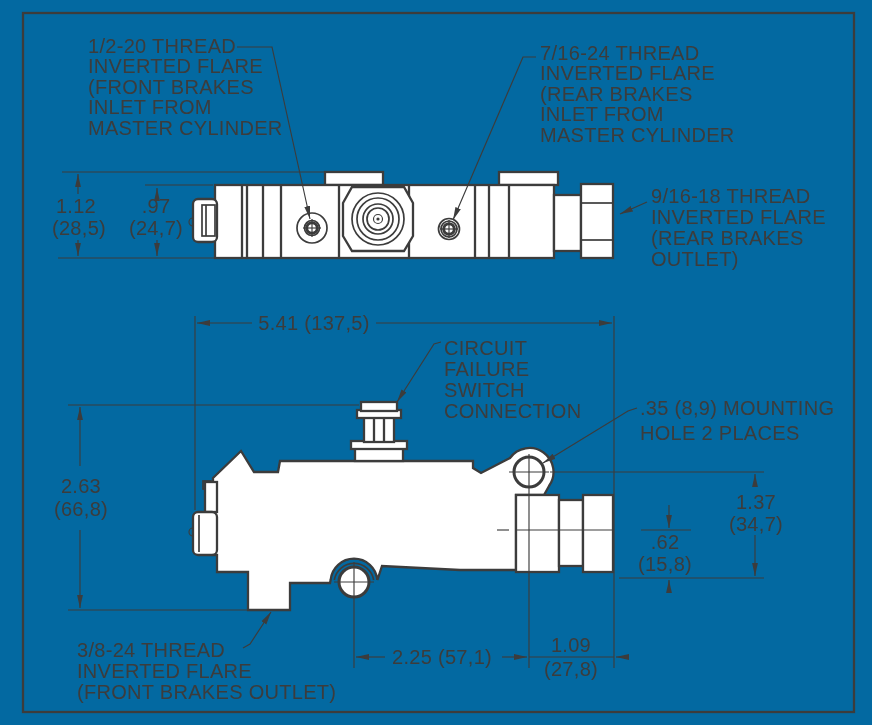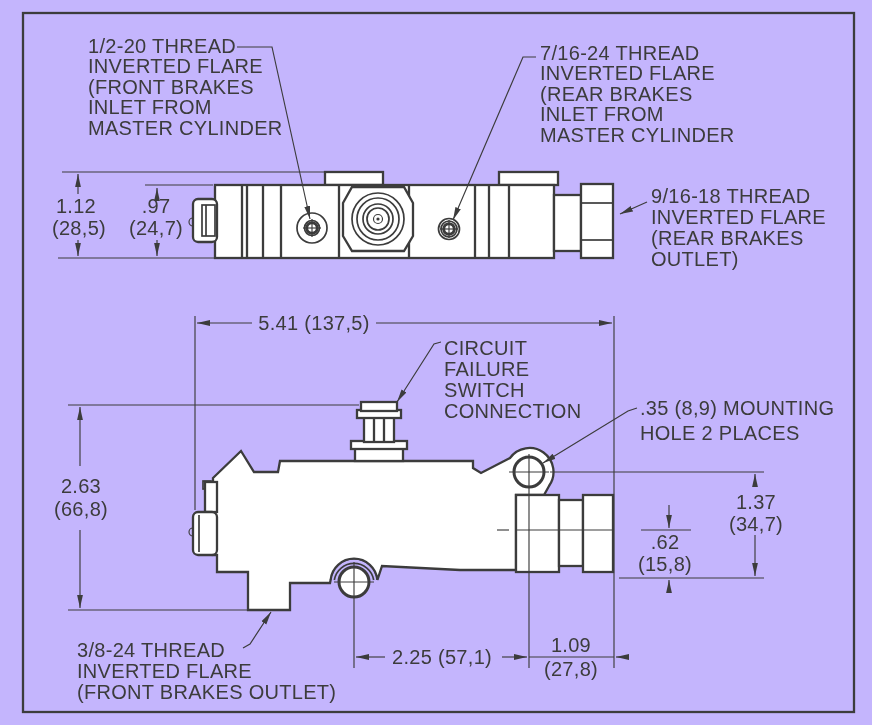--- a/index.html
+++ b/index.html
@@ -1,16 +1,16 @@
 <!DOCTYPE html>
 <html><head>
 <meta charset="utf-8">
 <style>
   html,body{margin:0;padding:0;background:#ffffff;}
-  .stage{position:relative;width:872px;height:725px;background:#c4b5fd;overflow:hidden;
+  .stage{position:relative;width:872px;height:725px;background:#0369a1;overflow:hidden;
          font-family:"Liberation Sans", sans-serif;}
   svg{display:block}
   text{fill:#3c3c3c;font-family:"Liberation Sans", sans-serif;font-size:20px;letter-spacing:0.3px;}
   .dim{text-anchor:middle;}
   .obj{fill:#ffffff;stroke:#3c3c3c;stroke-width:2.3;stroke-linejoin:miter;}
   .objn{fill:none;stroke:#3c3c3c;stroke-width:2.3;}
   .thin{fill:none;stroke:#3c3c3c;stroke-width:1.15;}
   .mid{fill:none;stroke:#3c3c3c;stroke-width:1.7;}
   .bold{fill:#ffffff;stroke:#3c3c3c;stroke-width:3;}
 </style>

